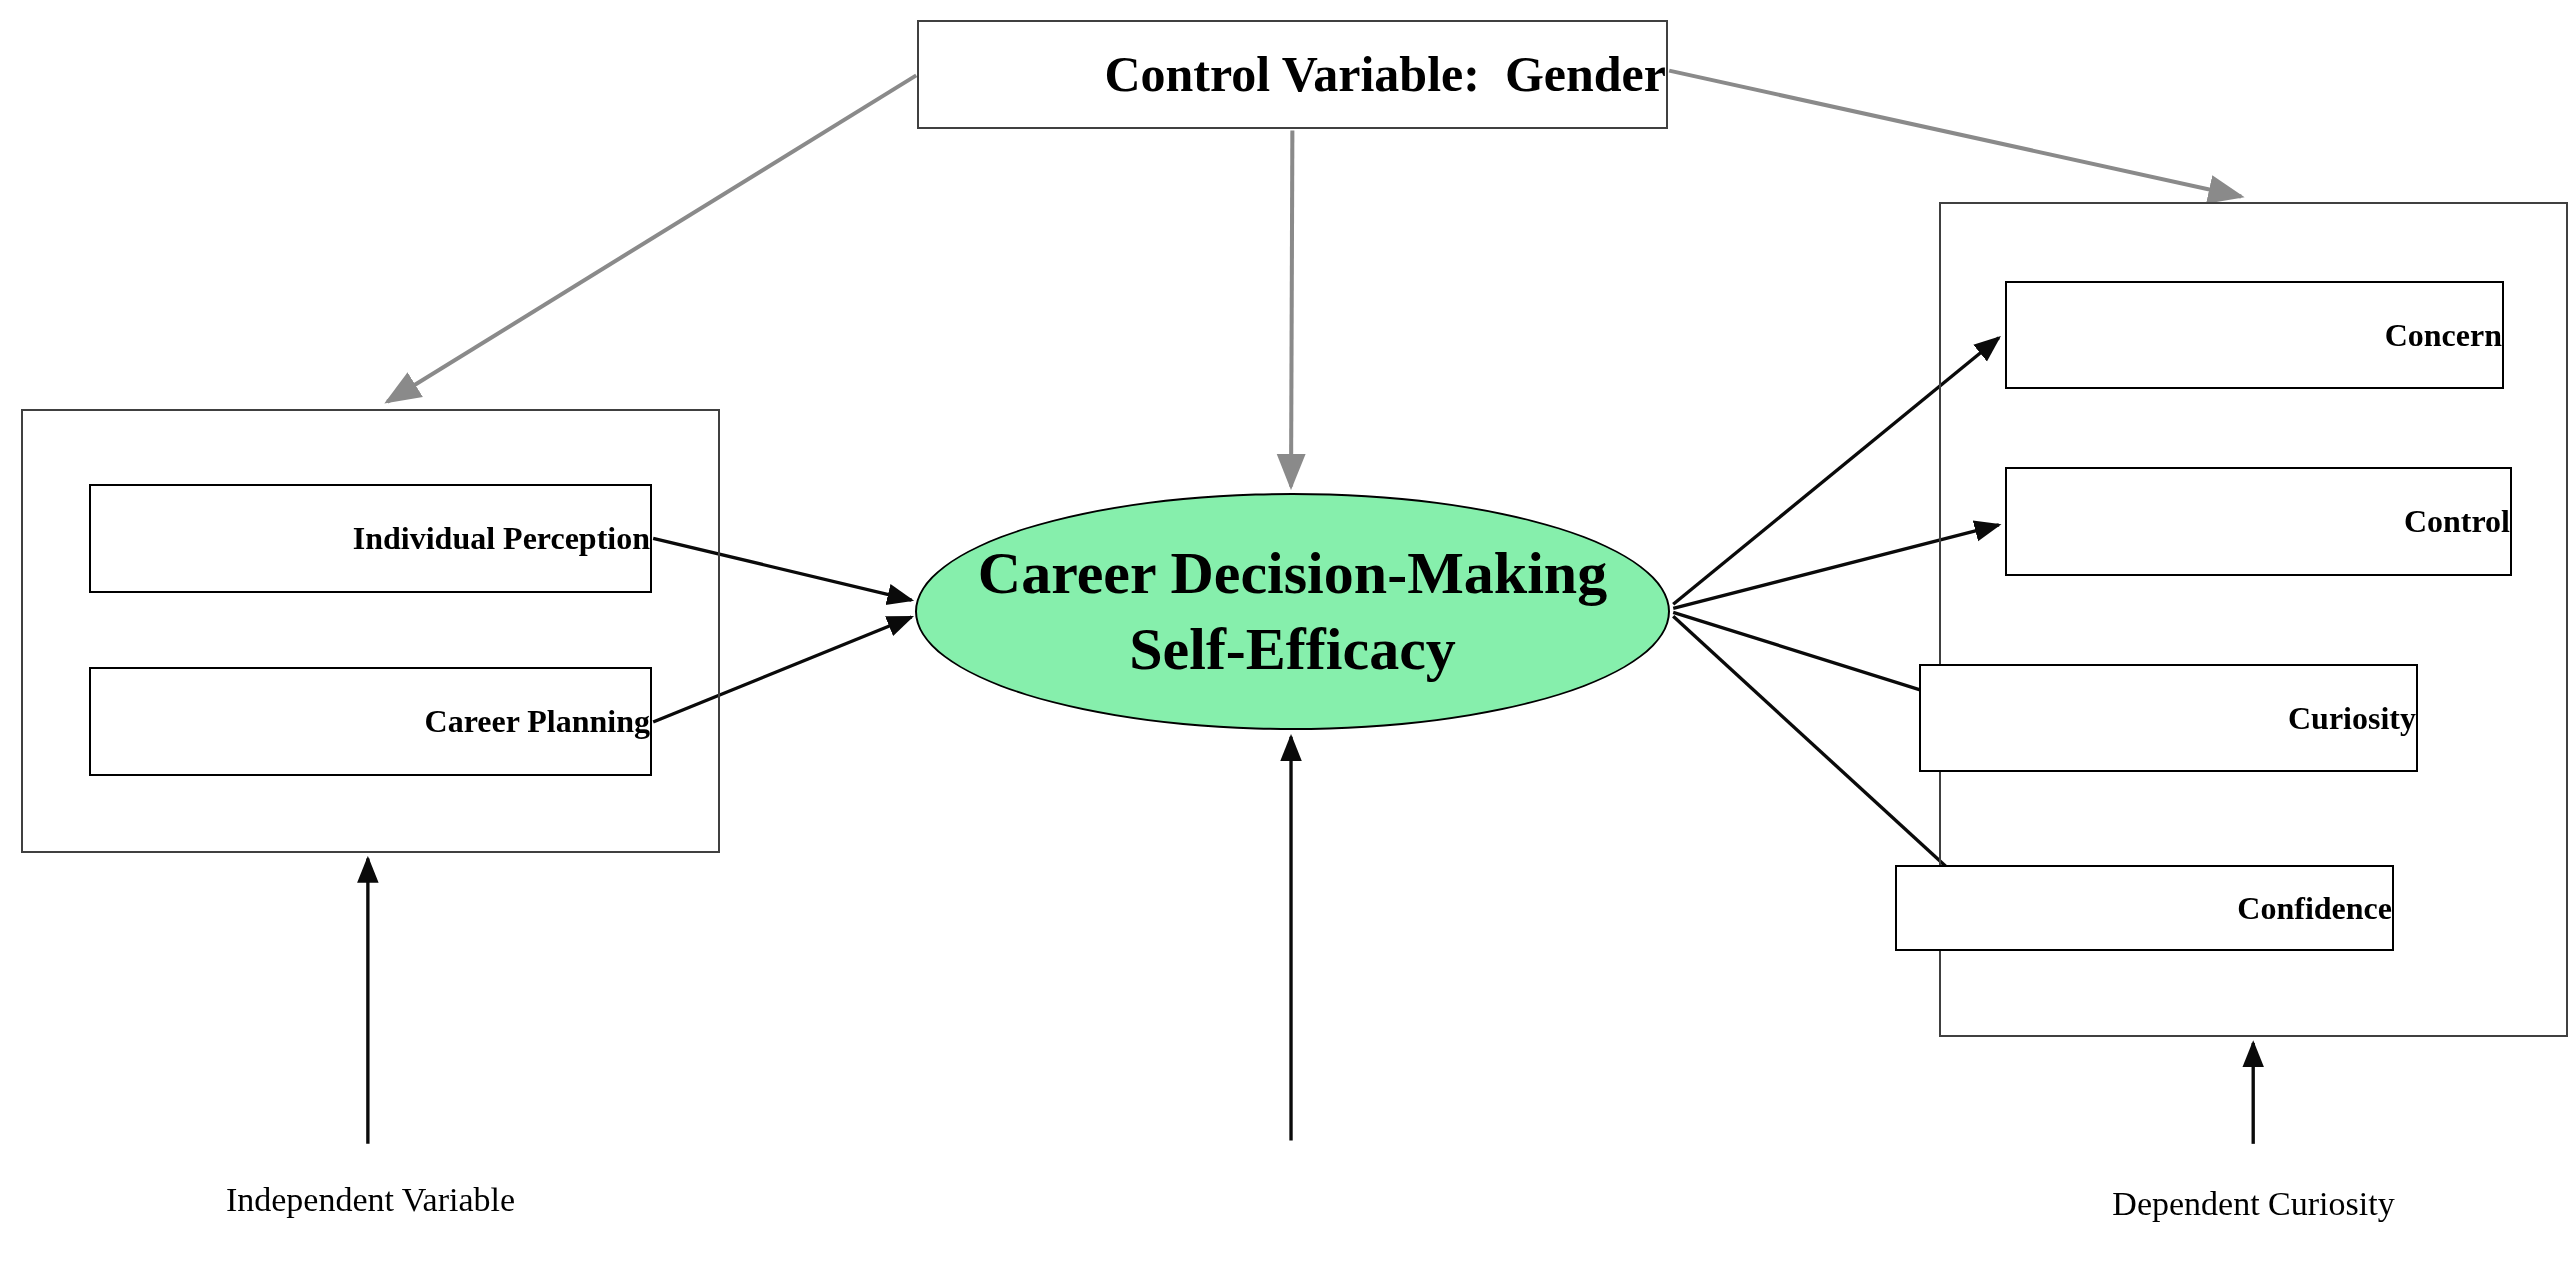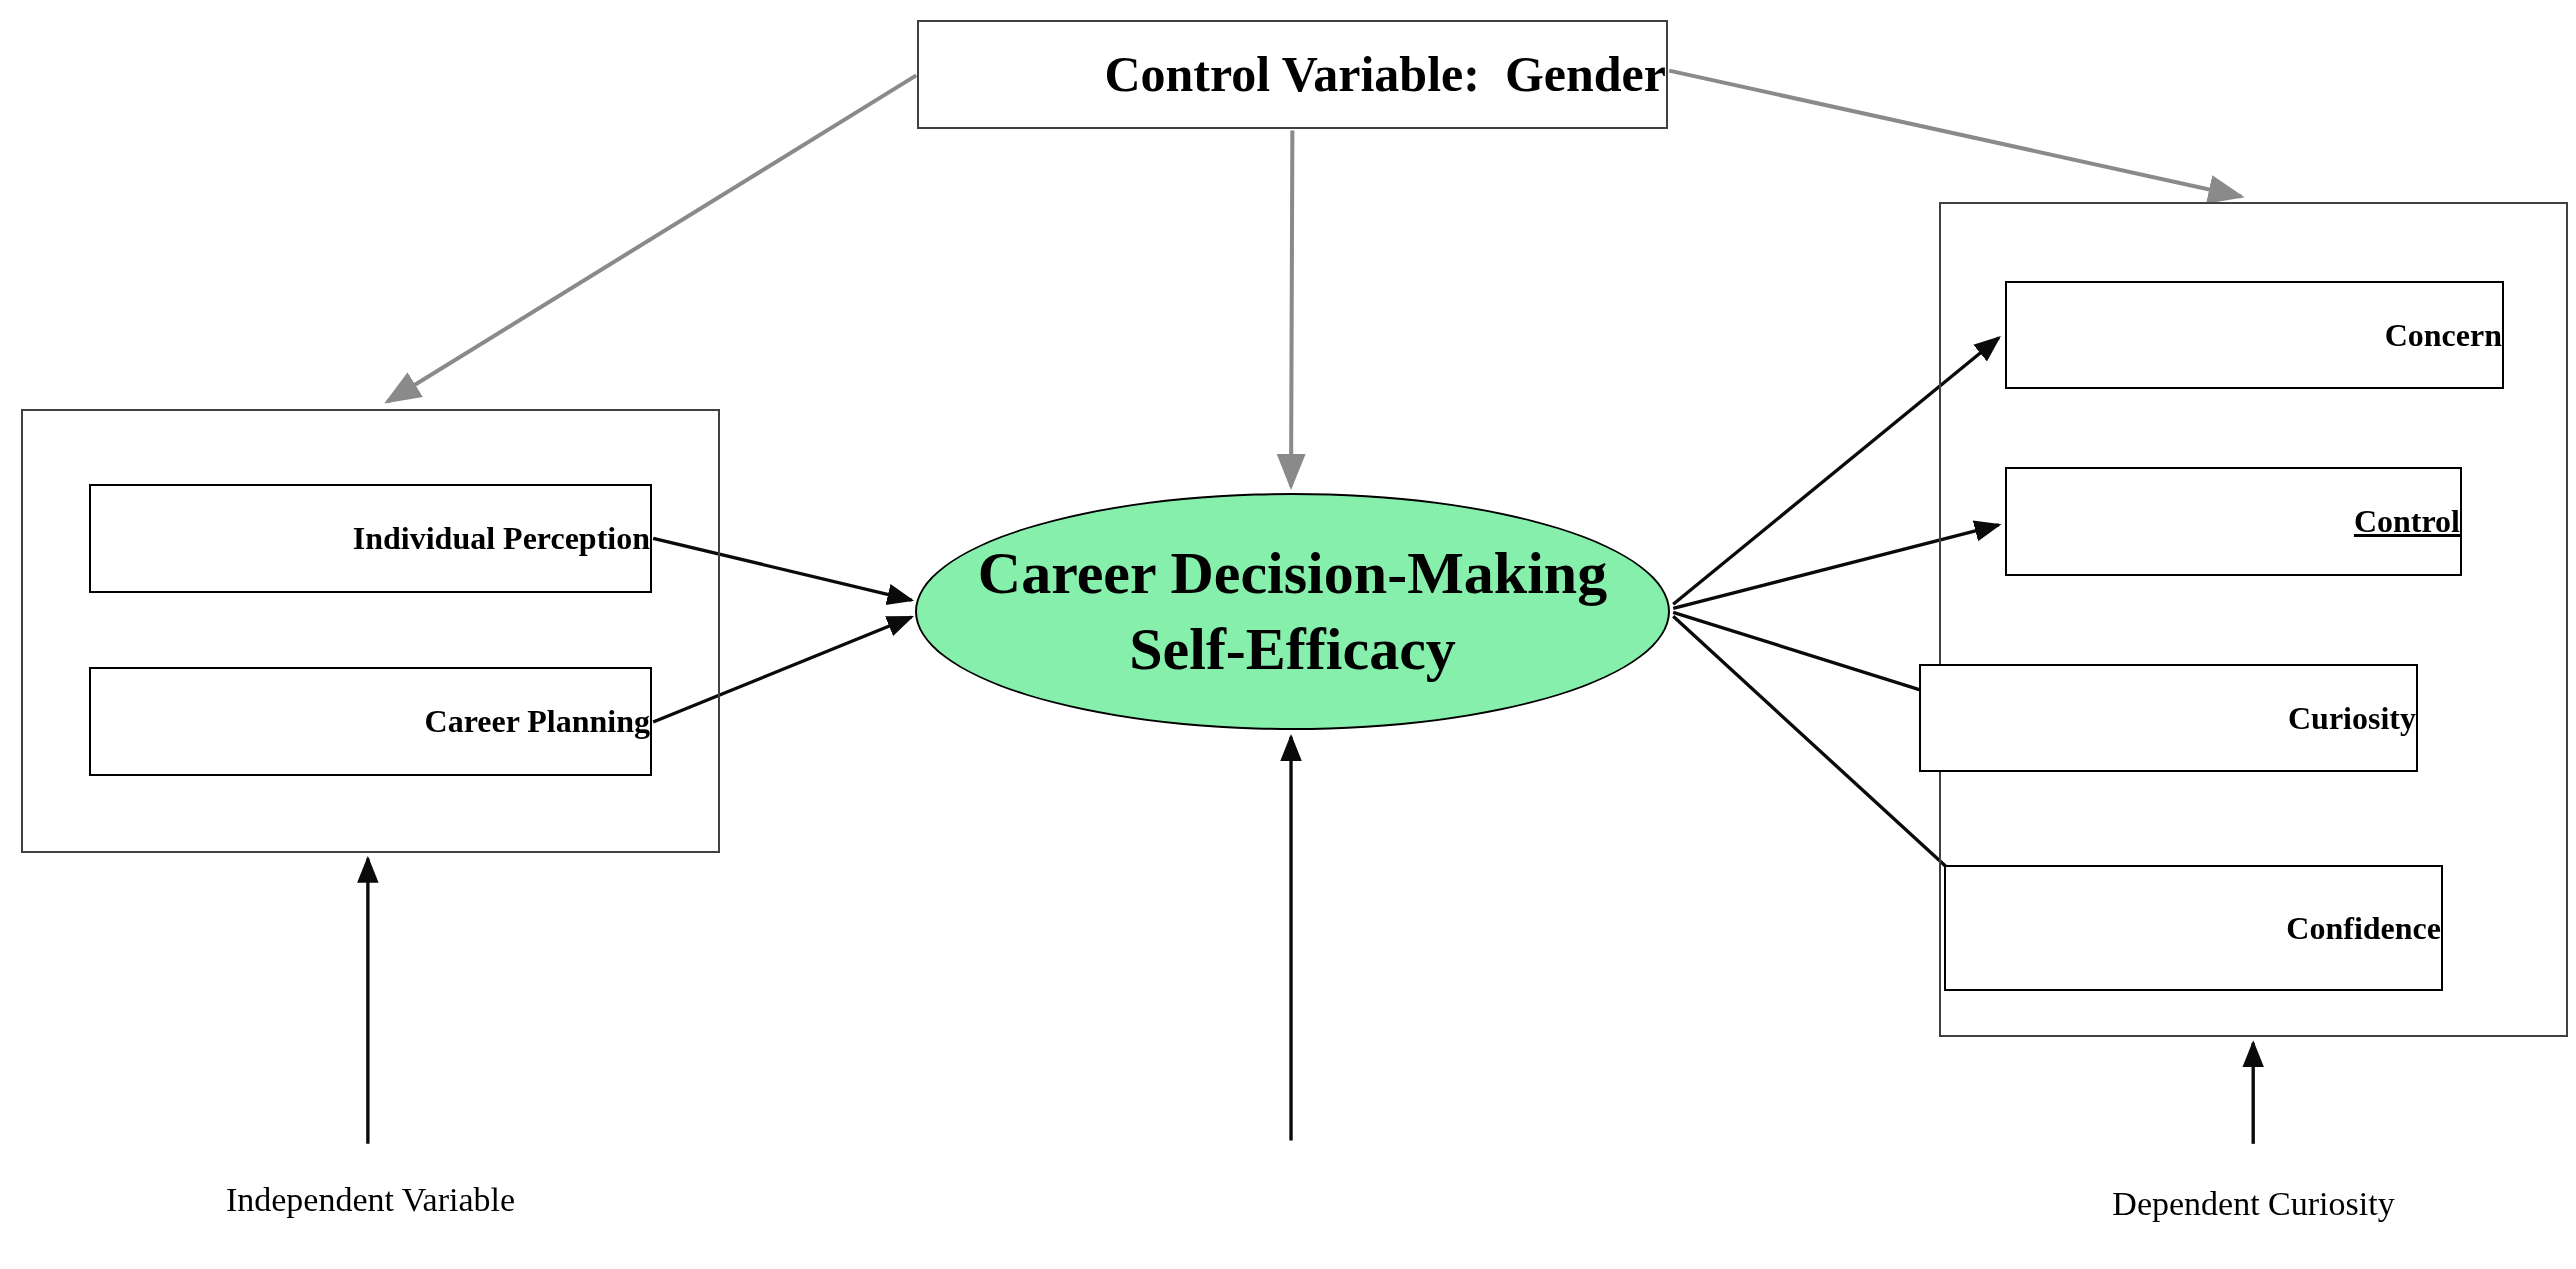--- a/index.html
+++ b/index.html
@@ -99,29 +99,29 @@
     <span>Career Decision-Making</span>
     <span>Self-Efficacy</span>
   </div>
 
   <div class="box group" style="left:1939px; top:202px; width:629px; height:835px;"></div>
 
   <div class="box node" style="left:2005px; top:281px; width:499px; height:108px;">
     <span>Concern</span>
   </div>
 
-  <div class="box node" style="left:2005px; top:467px; width:457px; height:109px;text-decoration:underline;">
+  <div class="box node" style="left:2005px; top:467px; width:507px; height:109px;">
     <span>Control</span>
   </div>
 
   <div class="box node" style="left:1919px; top:664px; width:499px; height:108px;">
     <span>Curiosity</span>
   </div>
 
-  <div class="box node" style="left:1944px; top:865px; width:499px; height:126px;">
+  <div class="box node" style="left:1895px; top:865px; width:499px; height:86px;">
     <span>Confidence</span>
   </div>
 
   <div class="caption" style="left:21px; top:1181px; width:699px;">Independent Variable</div>
 
 
   <div class="caption" style="left:1939px; top:1185px; width:629px;">Dependent Curiosity</div>
 
 </div>
 

